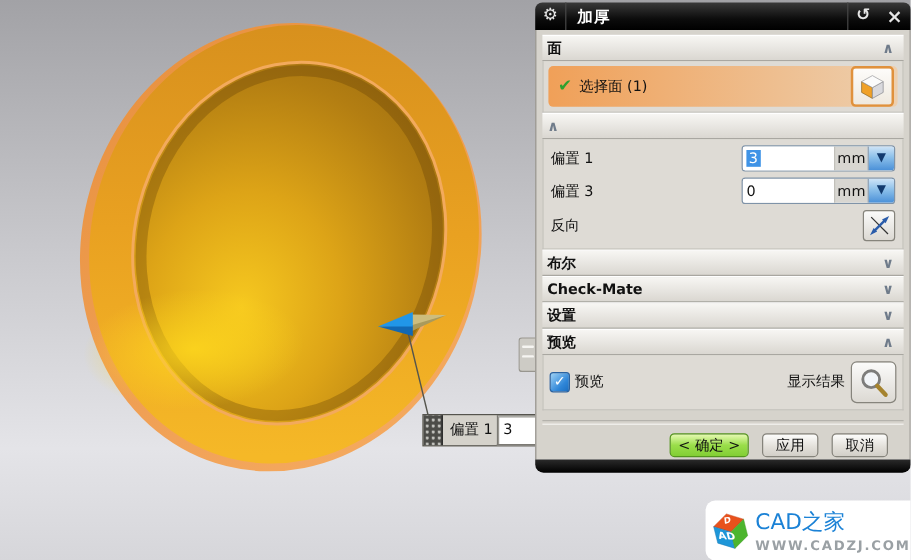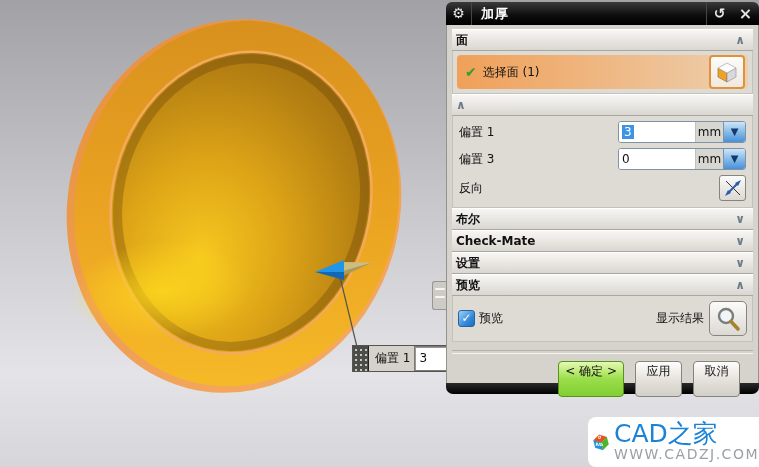--- a/index.html
+++ b/index.html
@@ -67,35 +67,35 @@
   .checkbox{width:15px;height:15px;border:1px solid #2a62a0;border-radius:3px;
     background:linear-gradient(135deg,#9ed2f5,#2f86d8 65%,#1b6ec0);
     color:#fff;font-weight:bold;font-size:12px;line-height:14px;text-align:center;}
   .cb-label{margin-left:4px;}
   .show-result{margin-left:auto;margin-right:5px;}
   .mag-btn{width:36px;height:33px;border:1px solid #86847c;border-radius:5px;
     background:linear-gradient(#fbfbfa,#dcd9d3);display:flex;align-items:center;justify-content:center;}
 
   .btn-sep{height:2px;margin:8px 0 7px 0;border-top:1px solid #b4b2ac;border-bottom:1px solid #f4f3f0;}
   .btn-row{display:flex;justify-content:flex-end;gap:11px;padding-right:13px;}
-  .btn{height:36px;line-height:18px;border-radius:4px;text-align:center;box-sizing:border-box;
+  .btn{height:20px;line-height:18px;border-radius:4px;text-align:center;box-sizing:border-box;
     padding:0 6px;min-width:47px;}
   .btn-ok{background:linear-gradient(#e6fab2,#9ade4a 50%,#82ce34);border:1px solid #54941e;}
   .btn-std{background:linear-gradient(#fdfdfc,#e4e1db 55%,#d2cfc8);border:1px solid #85837b;font-family:Liberation Serif, serif;}
 
   .dlg-grip{position:absolute;left:432px;top:281px;width:14px;height:27px;z-index:9;
     background:#cdcbc5;border:1px solid #98968f;border-right:none;border-radius:3px 0 0 3px;}
   .dlg-grip i{display:block;height:2px;background:#f6f5f2;margin:6px 2px 0 2px;border-radius:1px;}
 
   
   .watermark{position:absolute;left:588px;top:417px;width:171px;height:50px;background:#fff;
     border-radius:8px 0 0 8px;z-index:6;display:flex;align-items:center;padding-left:4px;box-sizing:border-box;}
   .wm-texts{margin-left:4px;}
-  .wm-title{color:#1b82d6;font-size:25px;line-height:24px;white-space:nowrap;}
-  .wm-url{color:#9aa0a4;font-size:14px;letter-spacing:1.5px;white-space:nowrap;}
+  .wm-title{color:#1b82d6;font-size:18px;line-height:24px;white-space:nowrap;}
+  .wm-url{color:#9aa0a4;font-size:11px;letter-spacing:1.5px;white-space:nowrap;font-weight:bold;}
 </style>
 </head>
 <body>
 
 <div class="stage">
 
   <svg id="model-svg" width="759" height="467" viewBox="0 0 759 467">
     <defs>
       <linearGradient id="sliverGrad" x1="0" y1="0" x2="1" y2="1">
         <stop offset="0" stop-color="#e78f3c"></stop>

